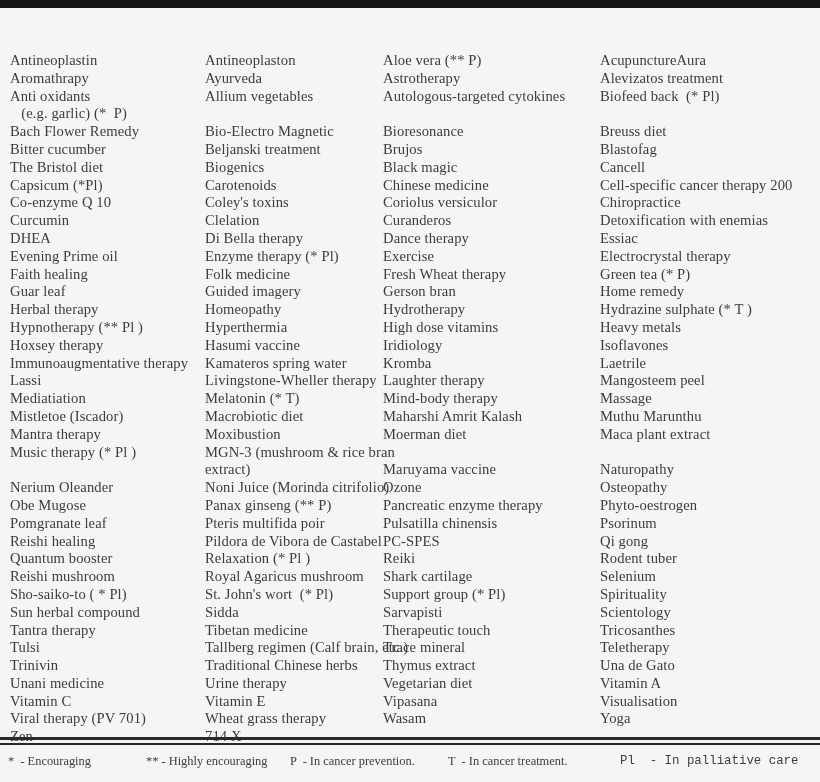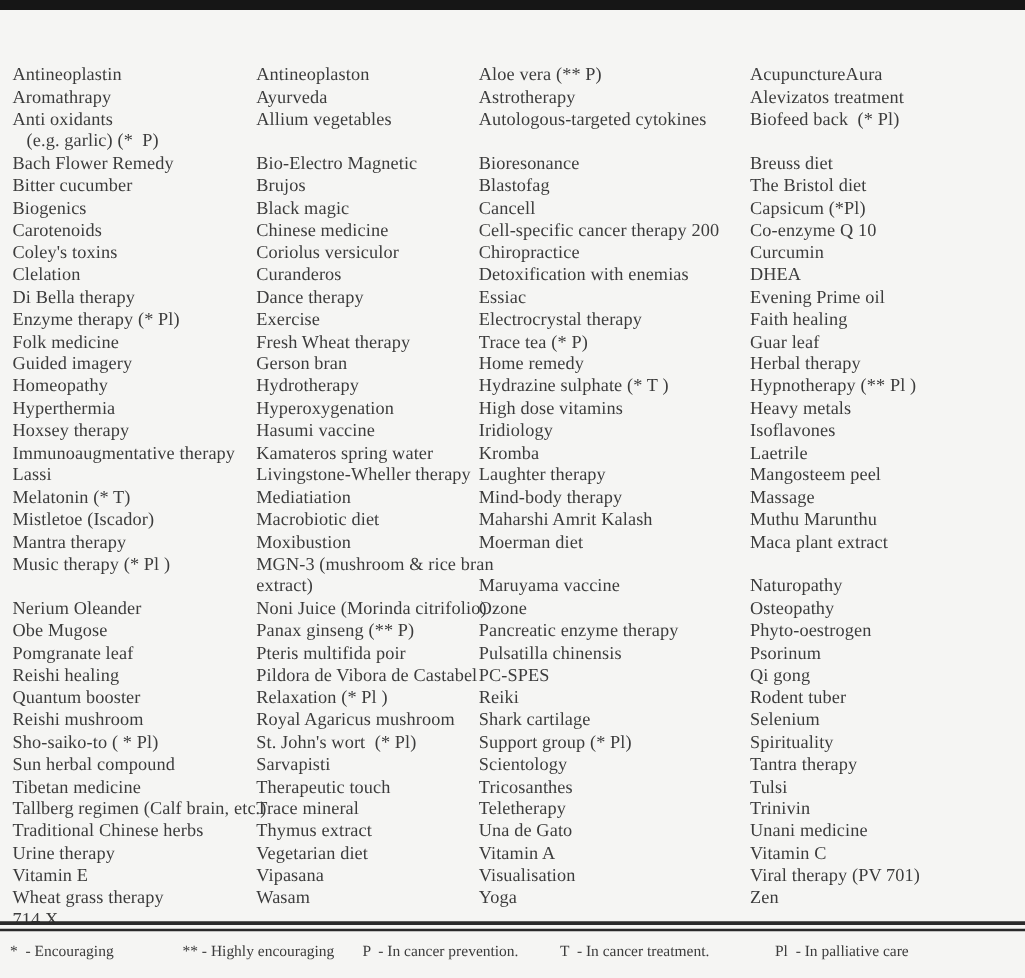--- a/index.html
+++ b/index.html
@@ -38,21 +38,21 @@
   }
   .footnotes {
     position: absolute; top: 753px; left: 0; width: 684px; height: 20px;
     font-size: 12.4px; line-height: 16px;
   }
   .fn { position: absolute; top: 0; white-space: pre; }
   .fn:nth-of-type(1) { left: 8px; }
   .fn:nth-of-type(2) { left: 130px; margin-left: 16px; }
   .fn:nth-of-type(3) { left: 290px; }
   .fn:nth-of-type(4) { left: 448px; }
-  .fn:nth-of-type(5) { left: 620px; }
+  .fn:nth-of-type(5) { left: 620px; font-family: Liberation Mono, monospace; }
 </style>
 </head>
 <body>
 
 <div class="page">
   <div class="top-rule"></div>
 
   <div class="therapy-grid">
       <div class="cell">Antineoplastin</div>
       <div class="cell">Antineoplaston</div>
@@ -68,20 +68,21 @@
       <div class="cell">Biofeed back  (* Pl)</div>
       <div class="cell">   (e.g. garlic) (*  P)</div>
       <div class="cell"></div>
       <div class="cell"></div>
       <div class="cell"></div>
       <div class="cell">Bach Flower Remedy</div>
       <div class="cell">Bio-Electro Magnetic</div>
       <div class="cell">Bioresonance</div>
       <div class="cell">Breuss diet</div>
       <div class="cell">Bitter cucumber</div>
+      <div class="cell">Beljanski treatment</div>
       <div class="cell">Brujos</div>
       <div class="cell">Blastofag</div>
       <div class="cell">The Bristol diet</div>
       <div class="cell">Biogenics</div>
       <div class="cell">Black magic</div>
       <div class="cell">Cancell</div>
       <div class="cell">Capsicum (*Pl)</div>
       <div class="cell">Carotenoids</div>
       <div class="cell">Chinese medicine</div>
       <div class="cell">Cell-specific cancer therapy 200</div>
@@ -97,48 +98,47 @@
       <div class="cell">Di Bella therapy</div>
       <div class="cell">Dance therapy</div>
       <div class="cell">Essiac</div>
       <div class="cell">Evening Prime oil</div>
       <div class="cell">Enzyme therapy (* Pl)</div>
       <div class="cell">Exercise</div>
       <div class="cell">Electrocrystal therapy</div>
       <div class="cell">Faith healing</div>
       <div class="cell">Folk medicine</div>
       <div class="cell">Fresh Wheat therapy</div>
-      <div class="cell">Trace tea (* P)</div>
+      <div class="cell">Green tea (* P)</div>
       <div class="cell">Guar leaf</div>
       <div class="cell">Guided imagery</div>
       <div class="cell">Gerson bran</div>
       <div class="cell">Home remedy</div>
       <div class="cell">Herbal therapy</div>
       <div class="cell">Homeopathy</div>
       <div class="cell">Hydrotherapy</div>
       <div class="cell">Hydrazine sulphate (* T )</div>
       <div class="cell">Hypnotherapy (** Pl )</div>
       <div class="cell">Hyperthermia</div>
-      <div class="cell">Hyperoxygenation</div>
       <div class="cell">High dose vitamins</div>
       <div class="cell">Heavy metals</div>
       <div class="cell">Hoxsey therapy</div>
       <div class="cell">Hasumi vaccine</div>
       <div class="cell">Iridiology</div>
       <div class="cell">Isoflavones</div>
       <div class="cell">Immunoaugmentative therapy</div>
       <div class="cell">Kamateros spring water</div>
       <div class="cell">Kromba</div>
       <div class="cell">Laetrile</div>
       <div class="cell">Lassi</div>
       <div class="cell">Livingstone-Wheller therapy</div>
       <div class="cell">Laughter therapy</div>
       <div class="cell">Mangosteem peel</div>
+      <div class="cell">Mediatiation</div>
       <div class="cell">Melatonin (* T)</div>
-      <div class="cell">Mediatiation</div>
       <div class="cell">Mind-body therapy</div>
       <div class="cell">Massage</div>
       <div class="cell">Mistletoe (Iscador)</div>
       <div class="cell">Macrobiotic diet</div>
       <div class="cell">Maharshi Amrit Kalash</div>
       <div class="cell">Muthu Marunthu</div>
       <div class="cell">Mantra therapy</div>
       <div class="cell">Moxibustion</div>
       <div class="cell">Moerman diet</div>
       <div class="cell">Maca plant extract</div>
@@ -172,20 +172,21 @@
       <div class="cell">Rodent tuber</div>
       <div class="cell">Reishi mushroom</div>
       <div class="cell">Royal Agaricus mushroom</div>
       <div class="cell">Shark cartilage</div>
       <div class="cell">Selenium</div>
       <div class="cell">Sho-saiko-to ( * Pl)</div>
       <div class="cell">St. John's wort  (* Pl)</div>
       <div class="cell">Support group (* Pl)</div>
       <div class="cell">Spirituality</div>
       <div class="cell">Sun herbal compound</div>
+      <div class="cell">Sidda</div>
       <div class="cell">Sarvapisti</div>
       <div class="cell">Scientology</div>
       <div class="cell">Tantra therapy</div>
       <div class="cell">Tibetan medicine</div>
       <div class="cell">Therapeutic touch</div>
       <div class="cell">Tricosanthes</div>
       <div class="cell">Tulsi</div>
       <div class="cell">Tallberg regimen (Calf brain, etc.)</div>
       <div class="cell">Trace mineral</div>
       <div class="cell">Teletherapy</div>

